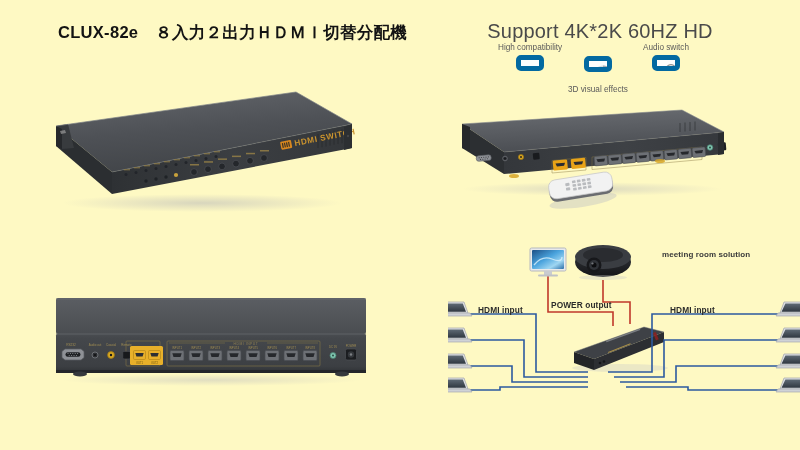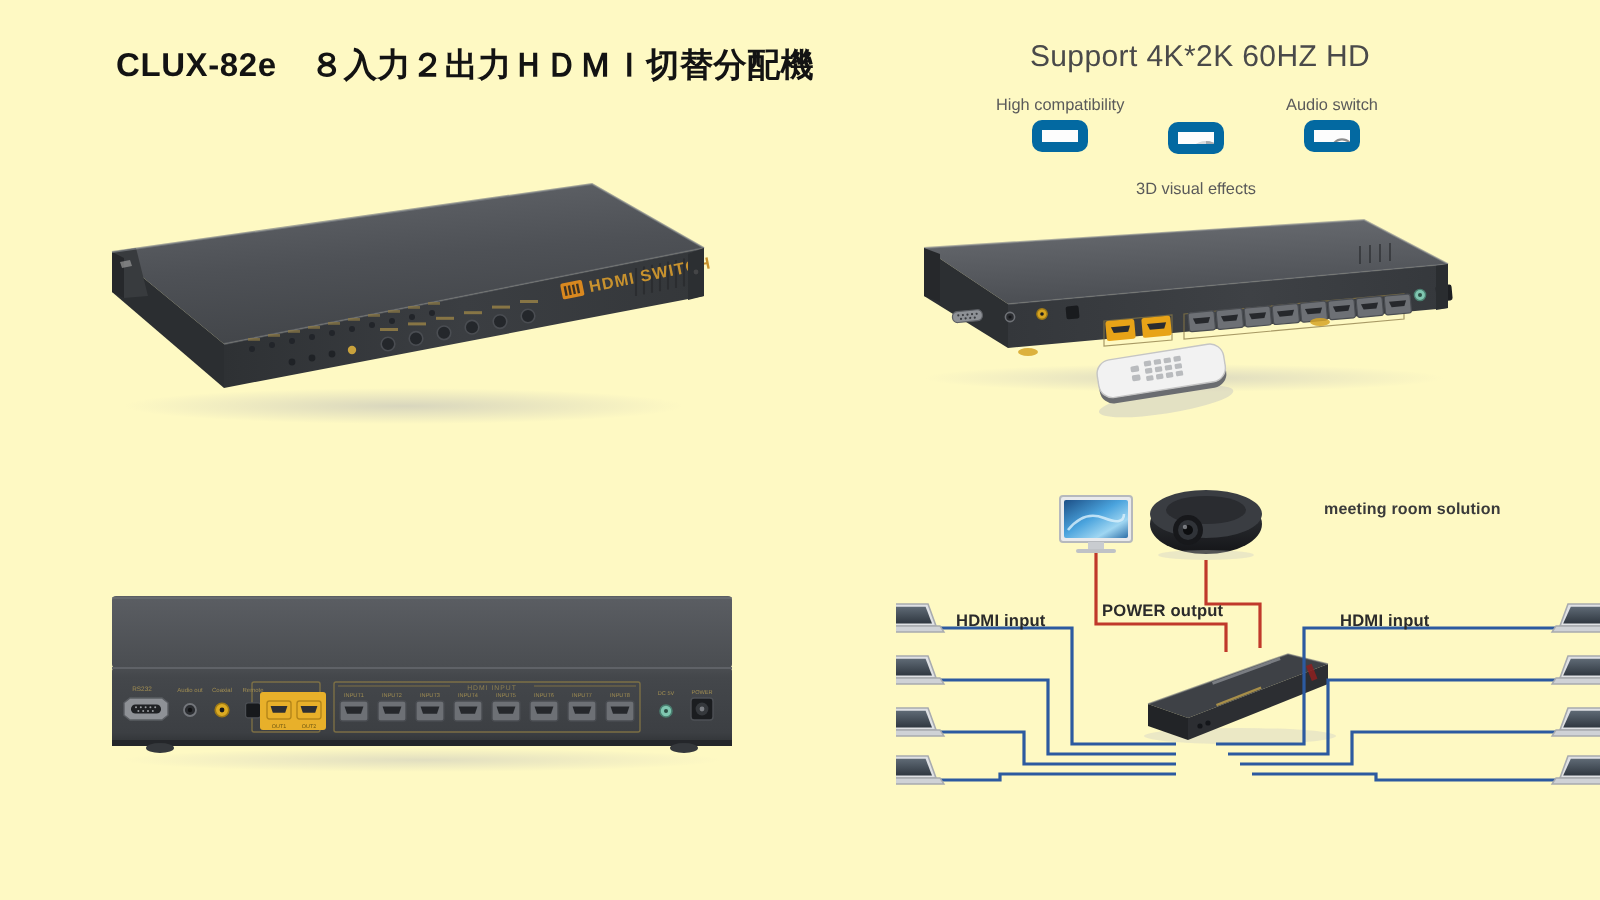--- a/index.html
+++ b/index.html
@@ -13,22 +13,22 @@
 
   
   .title {
     position: absolute; left: 58px; top: 22px;
     font-size: 16.5px; font-weight: bold; color: #131313;
     letter-spacing: .3px; white-space: pre;
   }
 
   
   .support-block { position: absolute; left: 470px; top: 20px; width: 260px; text-align: center; }
-  .support-title { font-size: 15px; color: #4a4a4a; letter-spacing: .2px; }
-  .feat-row { position: relative; margin-top: 11px; height: 52px; }
+  .support-title { font-size: 20px; color: #4a4a4a; letter-spacing: .2px; }
+  .feat-row { position: relative; margin-top: 0; height: 52px; }
   .feat { position: absolute; width: 64px; text-align: center; }
   .feat-1 { left: 28px; }
   .feat-2 { left: 96px; }
   .feat-3 { left: 164px; }
   .feat-cap {
     font-size: 8.2px; color: #5a5a5a; white-space: nowrap;
     line-height: 10px;
   }
   .feat-cap.below { position: absolute; left: -8px; top: 42px; width: 80px; }
   .icon-box {

